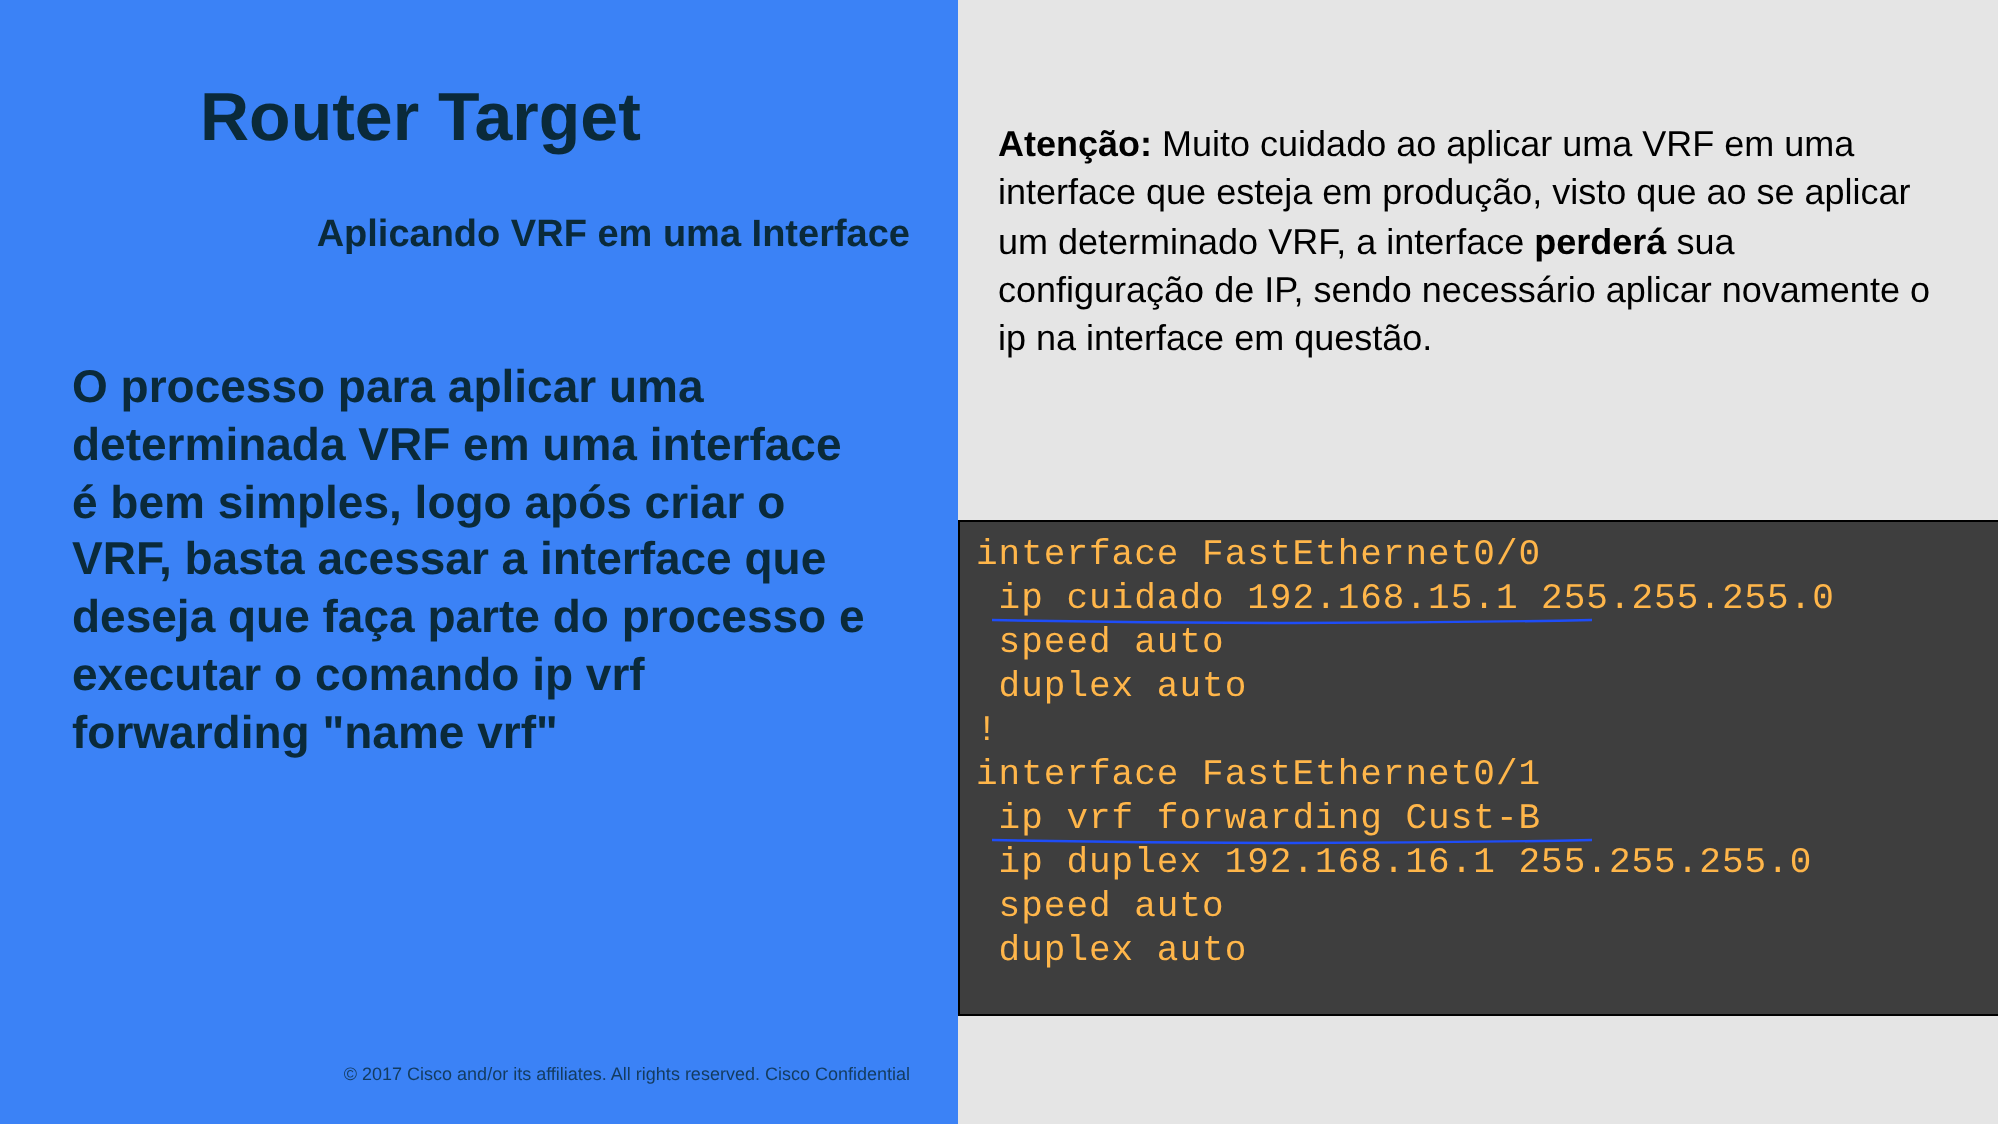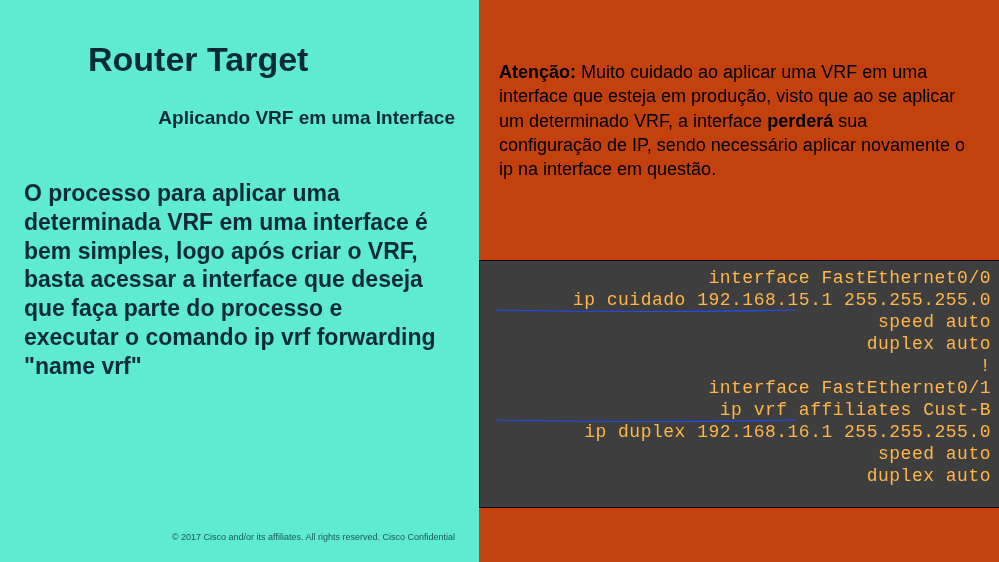--- a/index.html
+++ b/index.html
@@ -11,23 +11,23 @@
       width: 999px;
       height: 562px;
       font-family: Arial, Helvetica, sans-serif;
       display: flex;
       overflow: hidden;
       background: #ffffff;
     }
     .left-panel {
       width: 479px;
       height: 562px;
-      background: #5eead4;
+      background: #3b82f6;
       color: #0a2a3a;
-      padding: 40px 24px 0 24px;
+      padding: 40px 24px 0 36px;
       display: flex;
       flex-direction: column;
     }
     .title {
       font-size: 34px;
       font-weight: bold;
       color: #0a2a3a;
       margin-bottom: 28px;
       margin-left: 64px;
     }
@@ -51,21 +51,21 @@
       margin-top: auto;
       margin-bottom: 20px;
       margin-left: 36px;
       opacity: 0.8;
       font-weight: normal;
       text-align: right;
     }
     .right-panel {
       width: 520px;
       height: 562px;
-      background: #c2410c;
+      background: #e5e5e5;
       position: relative;
     }
     .warning-text {
       padding: 60px 30px 0 20px;
       font-size: 18px;
       line-height: 1.35;
       color: #000000;
     }
     .warning-label {
       font-weight: bold;
@@ -86,21 +86,20 @@
       font-size: 18px;
       line-height: 22px;
       color: #ffb64a;
       padding: 6px 8px;
       letter-spacing: 0.5px;
       overflow: hidden;
     }
     .terminal .line {
       white-space: pre;
       position: relative;
-      text-align: right;
     }
     .underline1 {
       position: absolute;
       top: 47px;
       left: 14px;
       width: 304px;
       height: 5px;
       pointer-events: none;
     }
     .underline1 path {
@@ -139,21 +138,21 @@
     <span class="warning-label">Atenção:</span><span> Muito cuidado ao aplicar uma VRF em uma interface que esteja em produção, visto que ao se aplicar um determinado VRF, a interface </span><span class="bold-word">perderá</span><span> sua configuração de IP, sendo necessário aplicar novamente o ip na interface em questão.</span>
   </p>
 
   <div class="terminal">
     <div class="line">interface FastEthernet0/0</div>
     <div class="line"> ip cuidado 192.168.15.1 255.255.255.0</div>
     <div class="line"> speed auto</div>
     <div class="line"> duplex auto</div>
     <div class="line">!</div>
     <div class="line">interface FastEthernet0/1</div>
-    <div class="line"> ip vrf affiliates Cust-B</div>
+    <div class="line"> ip vrf forwarding Cust-B</div>
     <div class="line"> ip duplex 192.168.16.1 255.255.255.0</div>
     <div class="line"> speed auto</div>
     <div class="line"> duplex auto</div>
 
     <svg class="underline1" viewBox="0 0 304 5" preserveAspectRatio="none">
       <path d="M 2 2 Q 152 5 302 2"></path>
     </svg>
     <svg class="underline2" viewBox="0 0 304 5" preserveAspectRatio="none">
       <path d="M 2 2 Q 152 5 302 2"></path>
     </svg>

